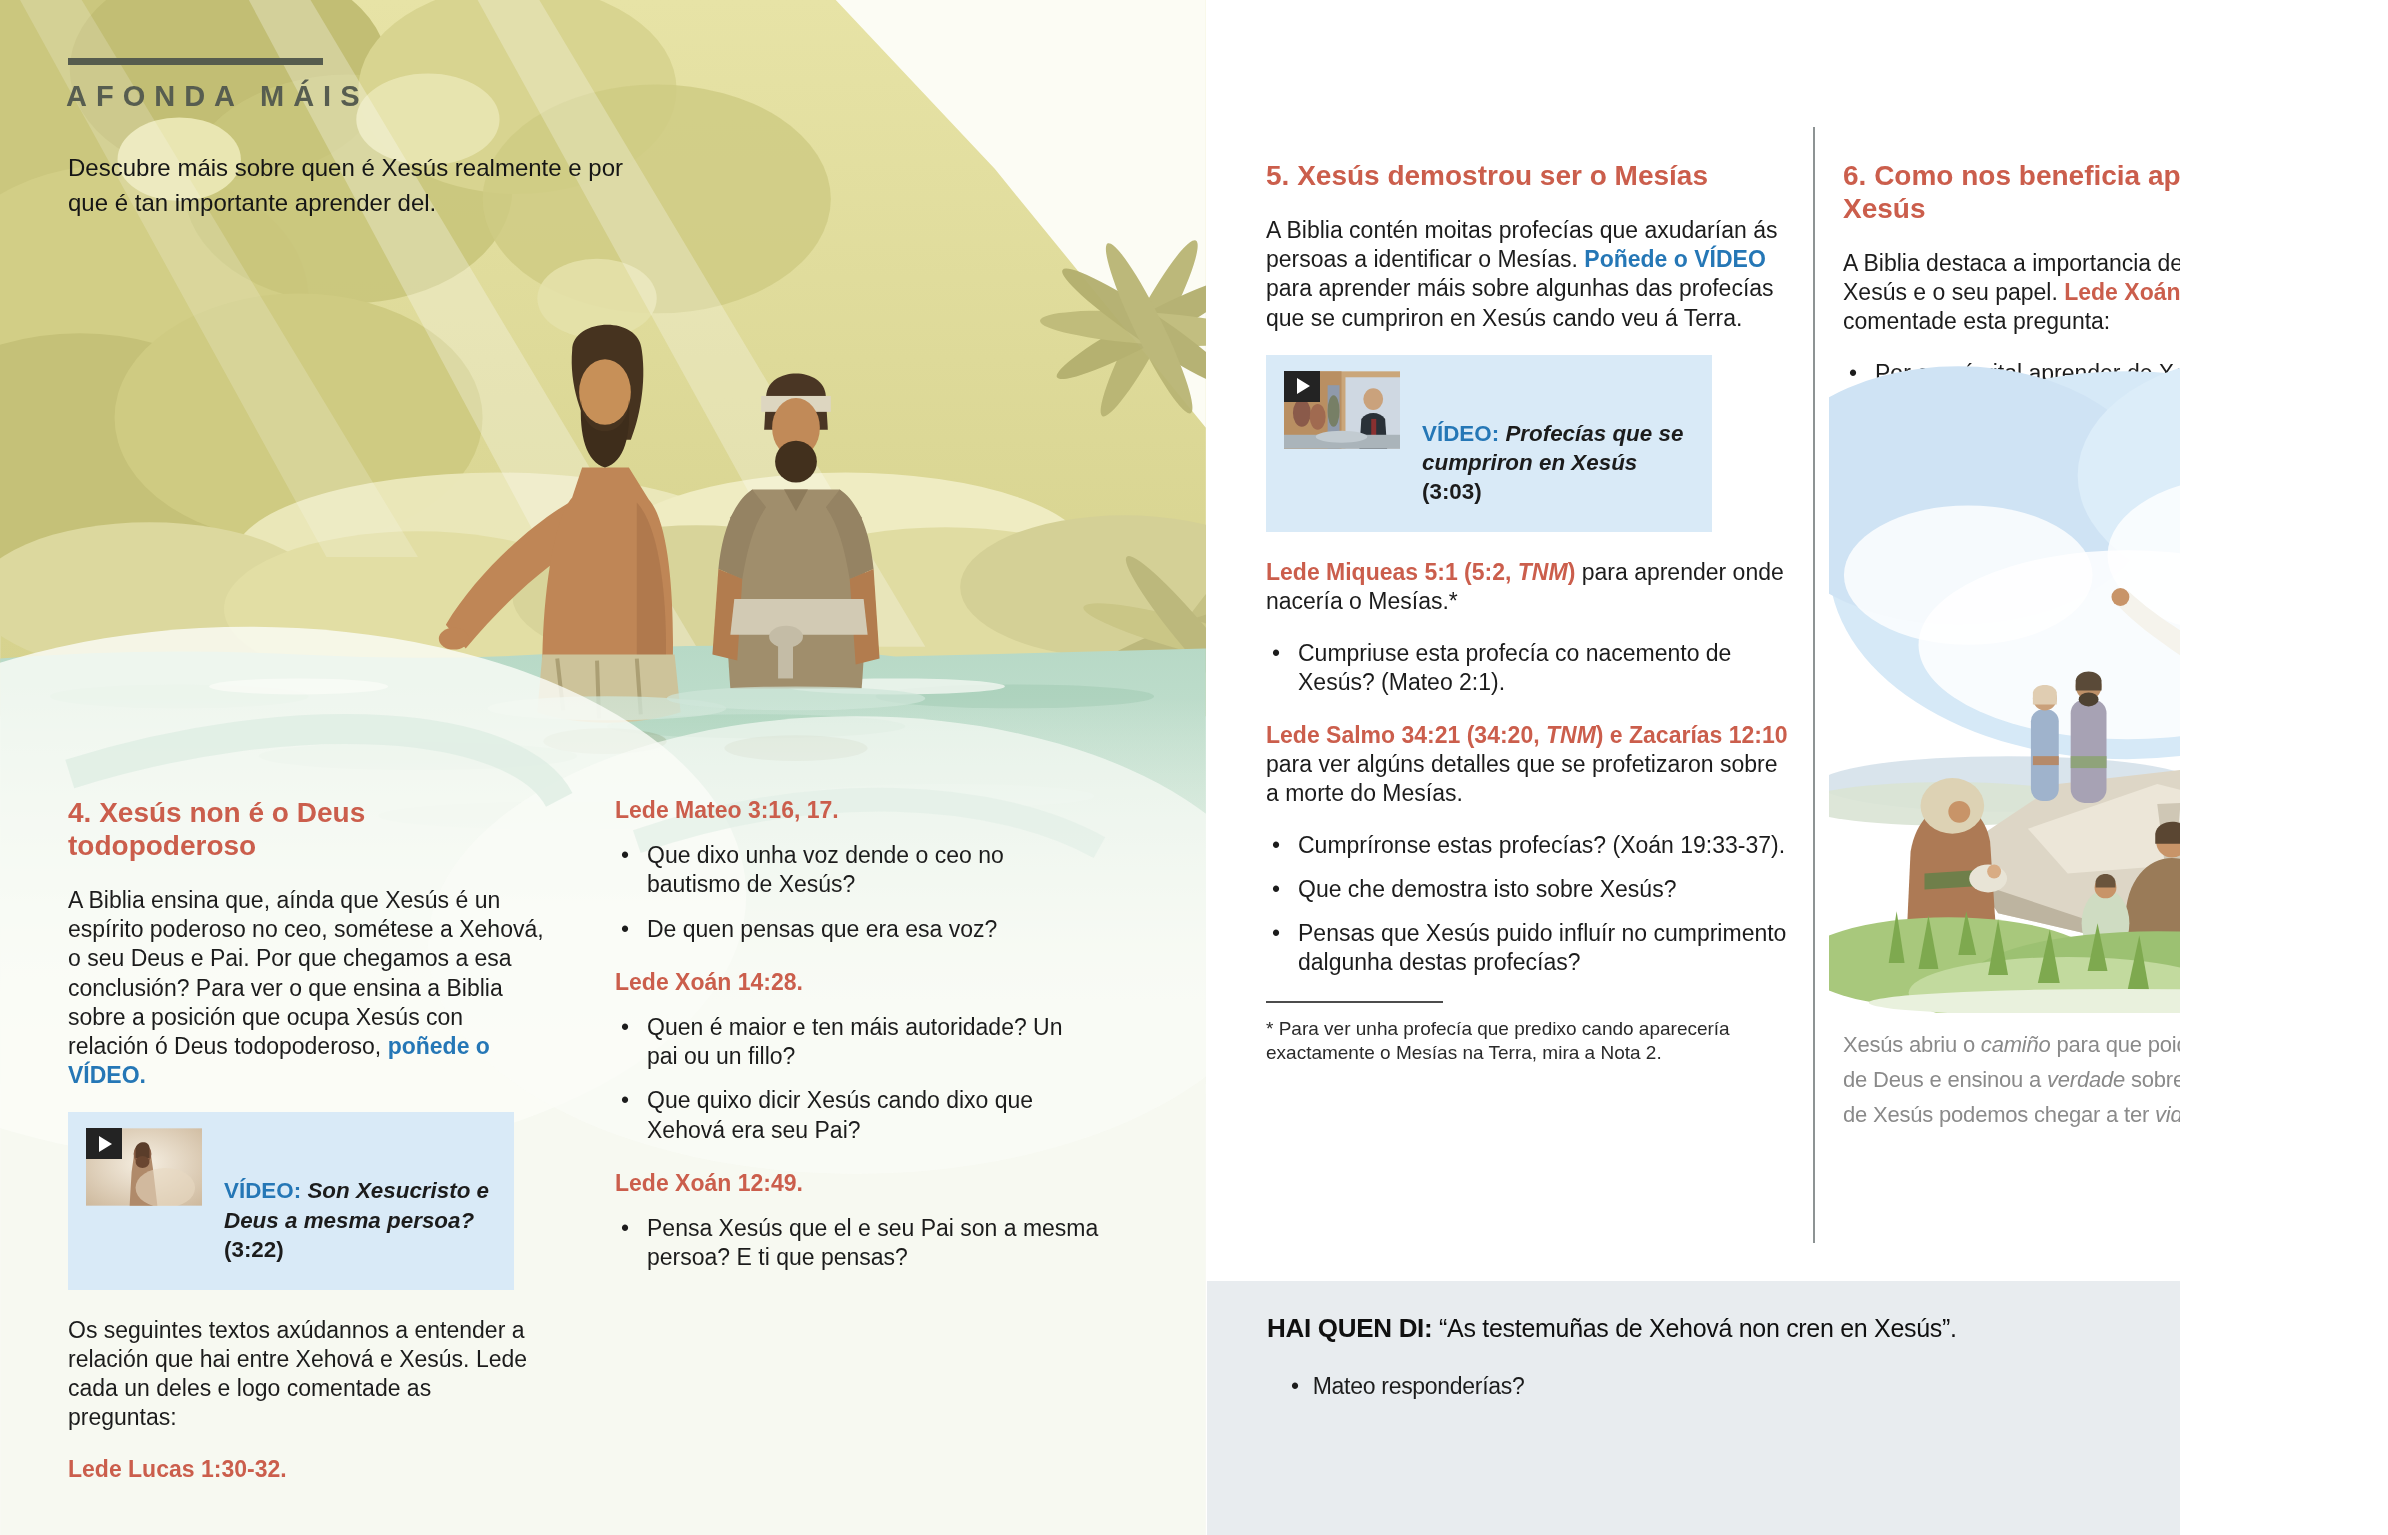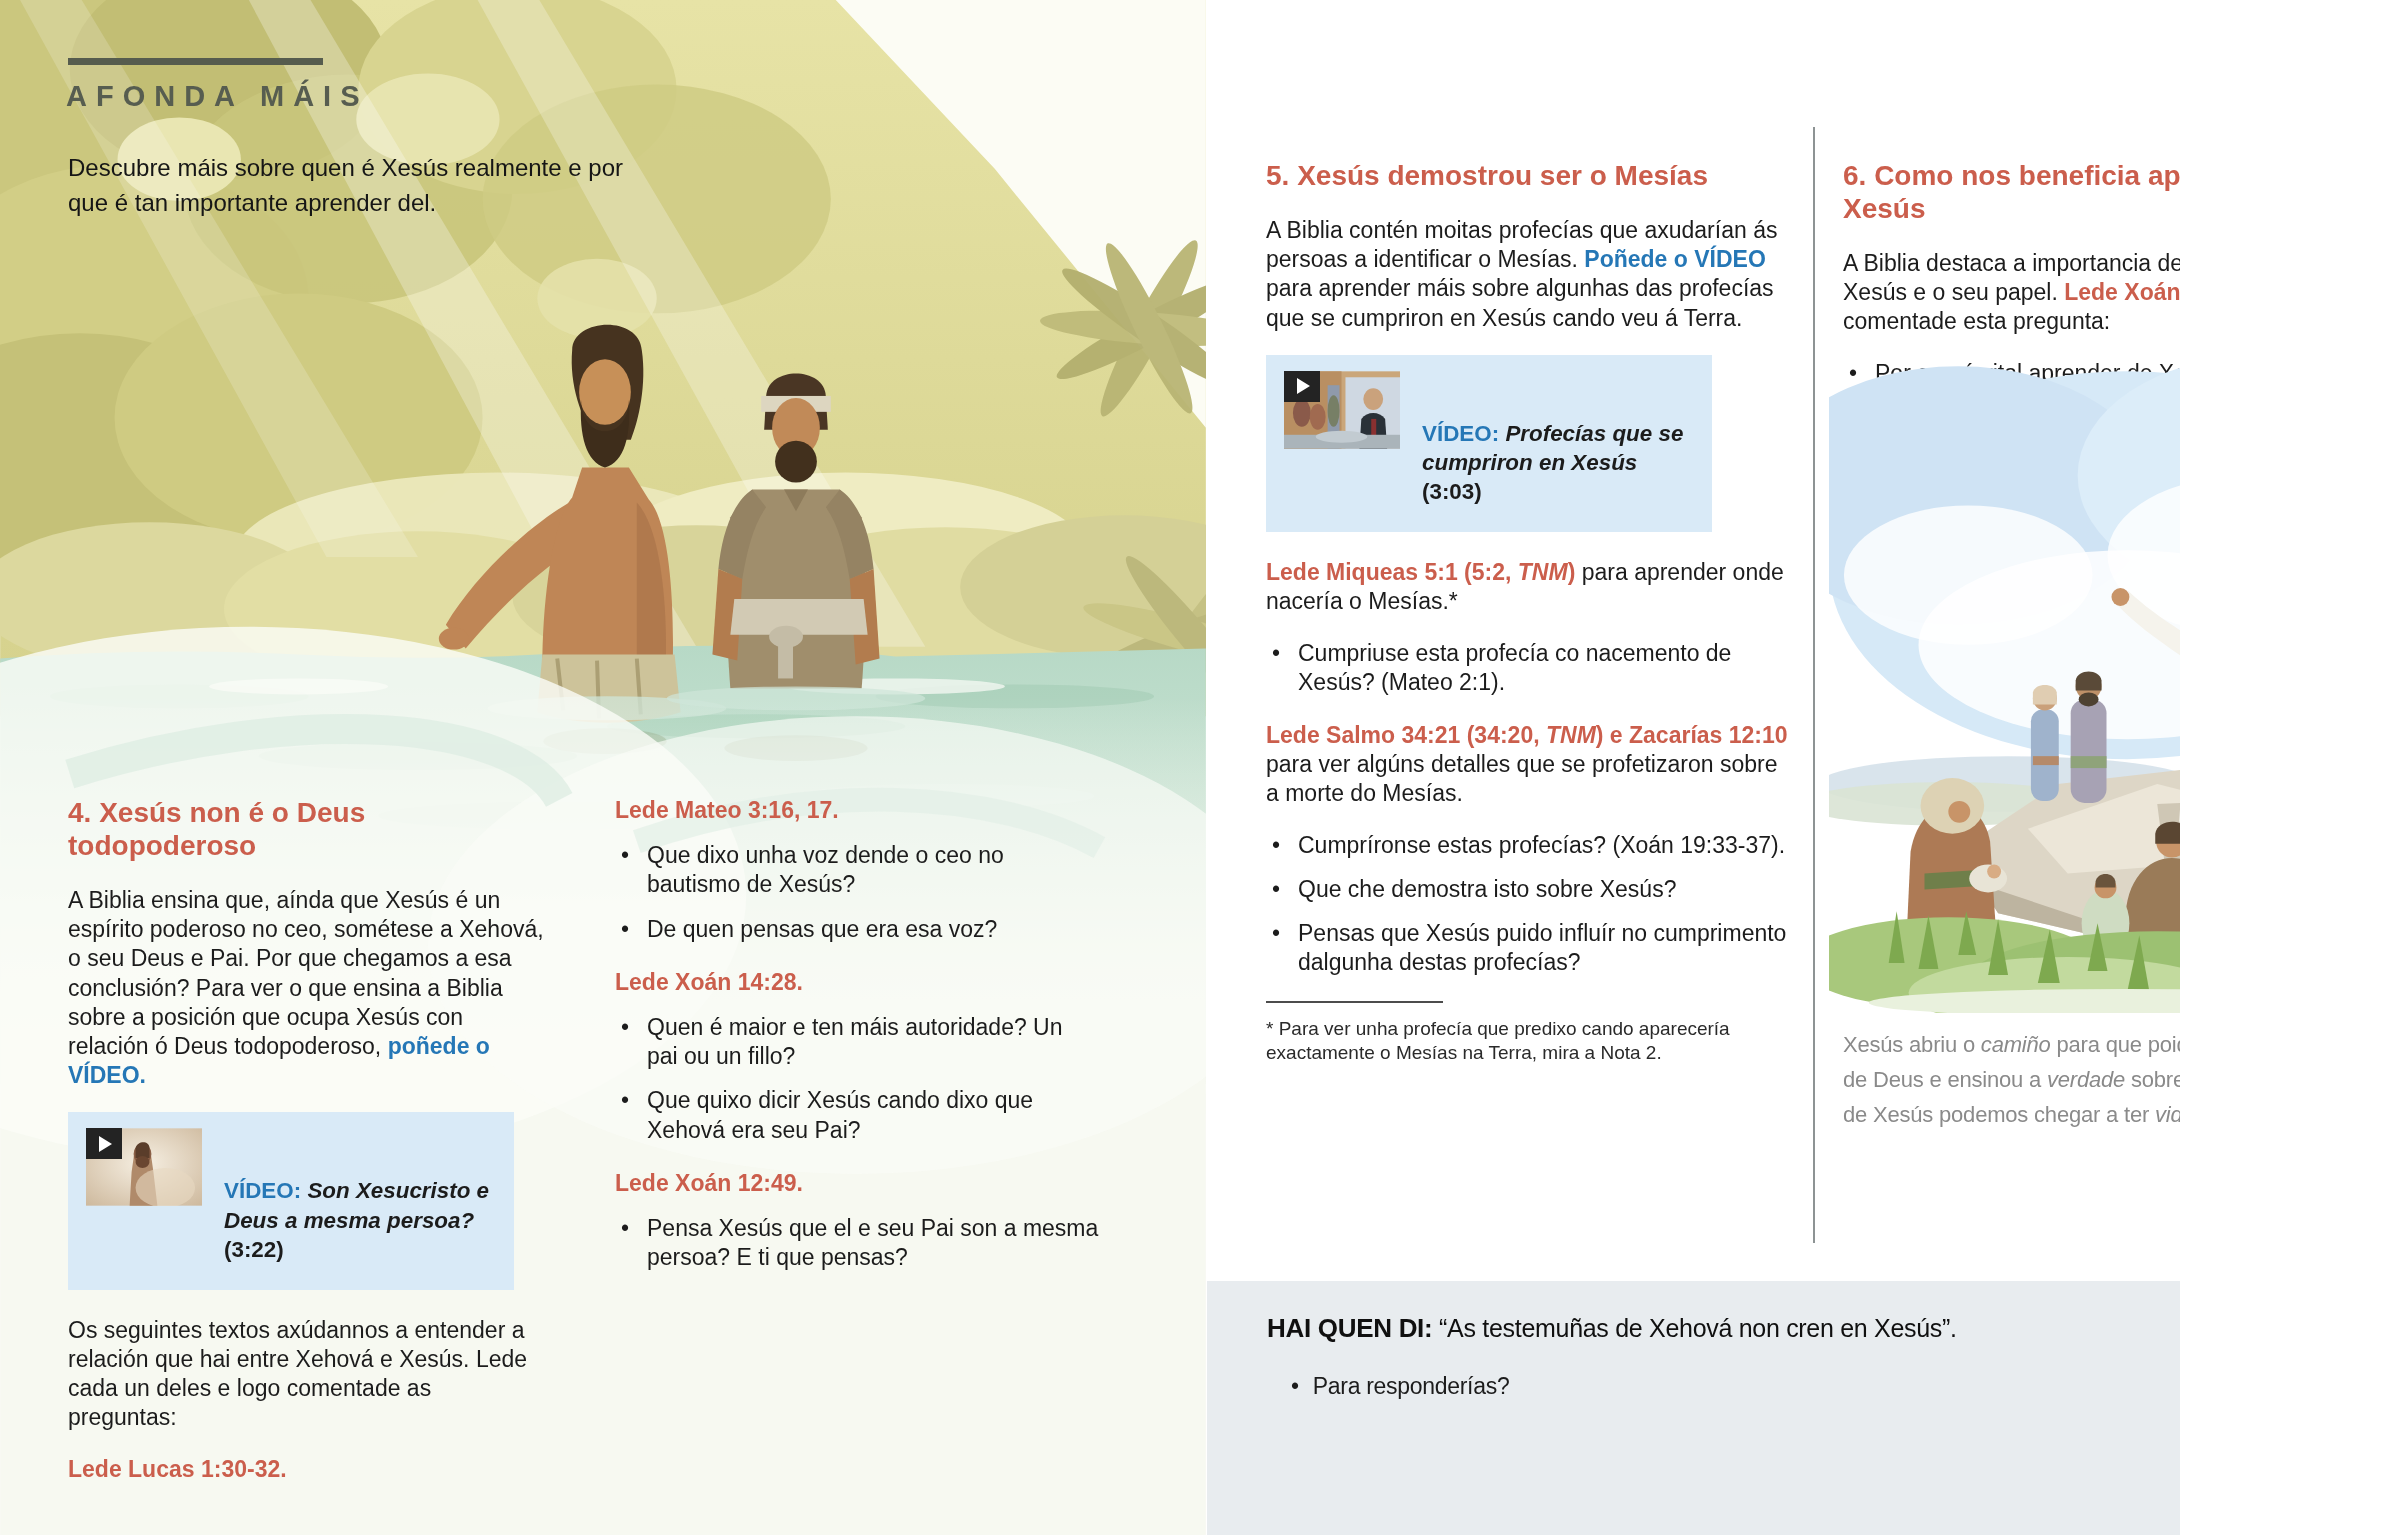--- a/index.html
+++ b/index.html
@@ -373,17 +373,17 @@
           <polygon points="260,608 270,560 280,608"></polygon>
       </g>
       <ellipse cx="300" cy="640" rx="260" ry="14" fill="#e9f1dd"></ellipse>
     </svg>
   </div>
 
   <div class="caption"><span>Xesús abriu o </span><span class="it">camiño</span><span> para que poidamos ser amigos de Deus e ensinou a </span><span class="it">verdade</span><span> sobre Xehová. A través de Xesús podemos chegar a ter </span><span class="it">vida</span><span> eterna</span></div>
 
   <div class="quote-box">
     <div class="quote-line"><span class="quote-label">HAI QUEN DI:</span> <span>“As testemuñas de Xehová non cren en Xesús”.</span></div>
-    <div class="quote-bullet">Para responderías?</div>
+    <div class="quote-bullet">Mateo responderías?</div>
   </div>
 
 </div>
 
 
 </body></html>

